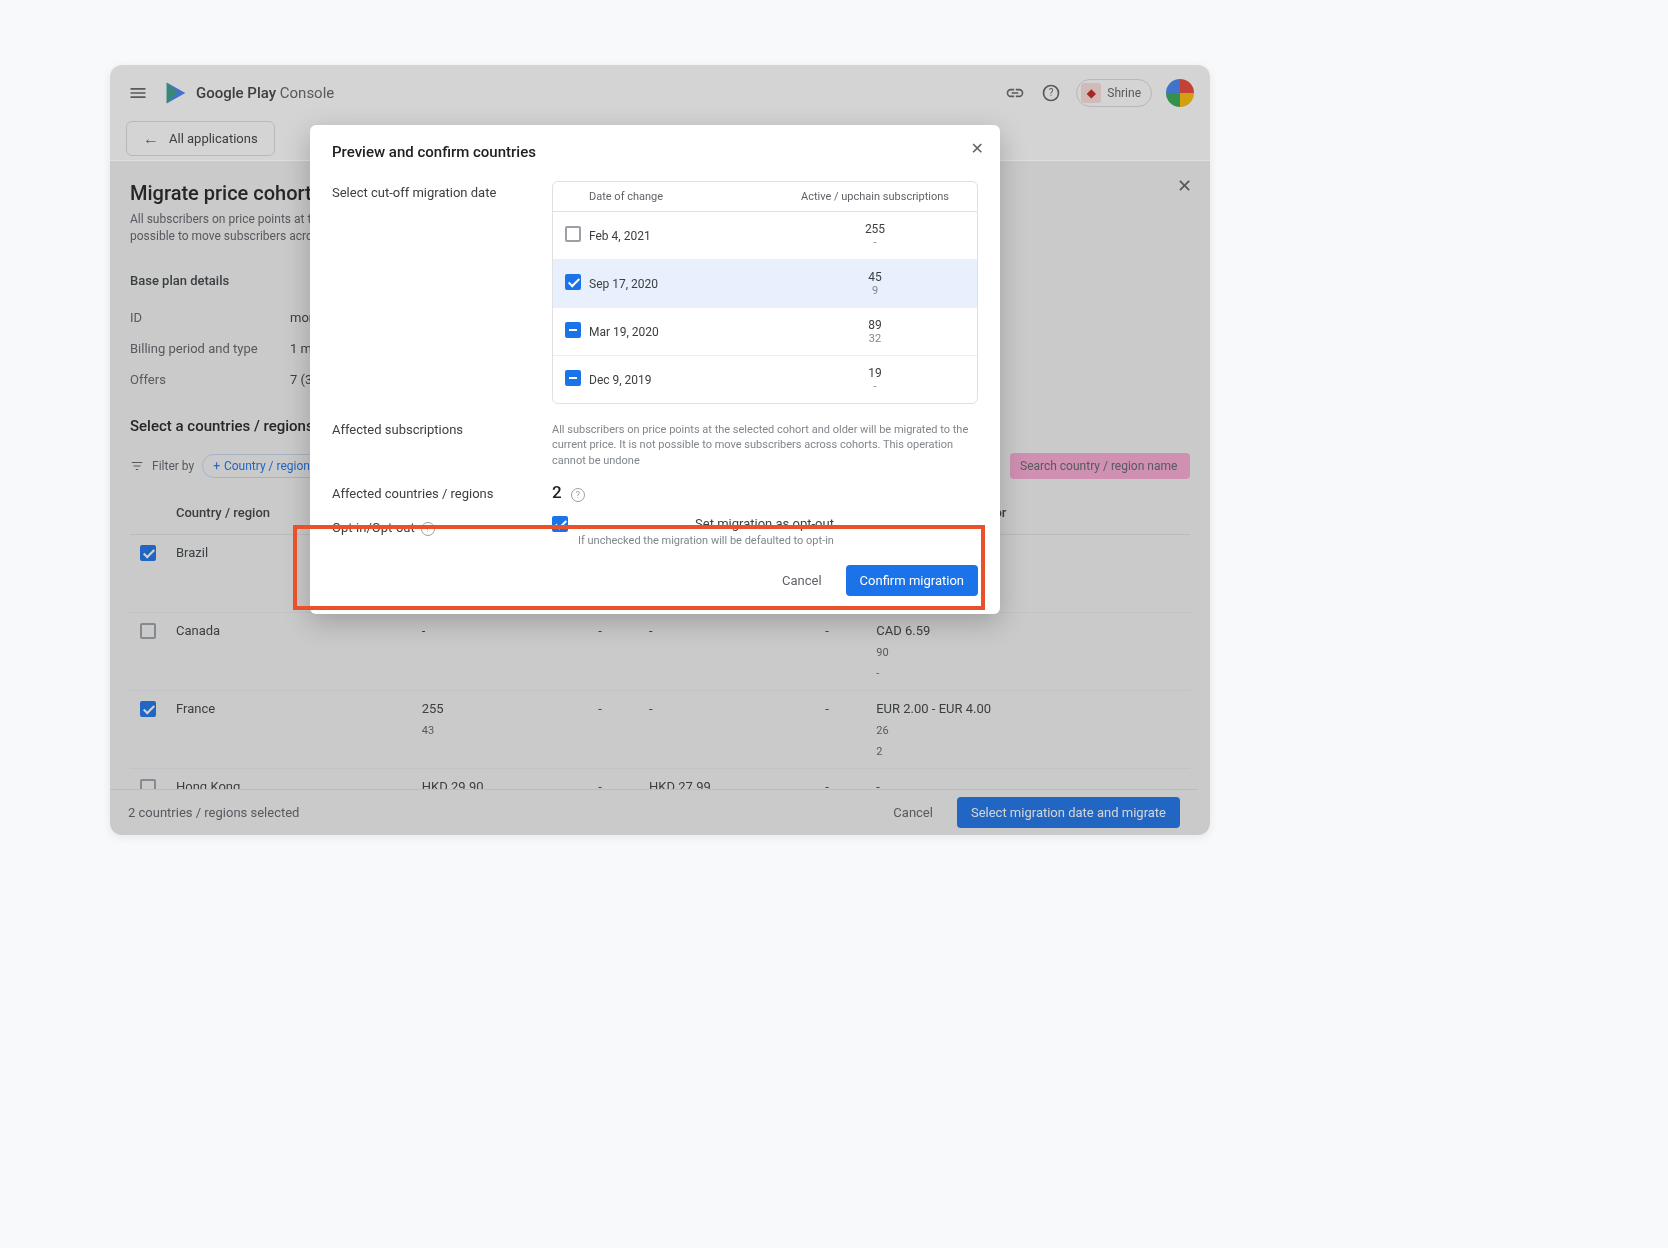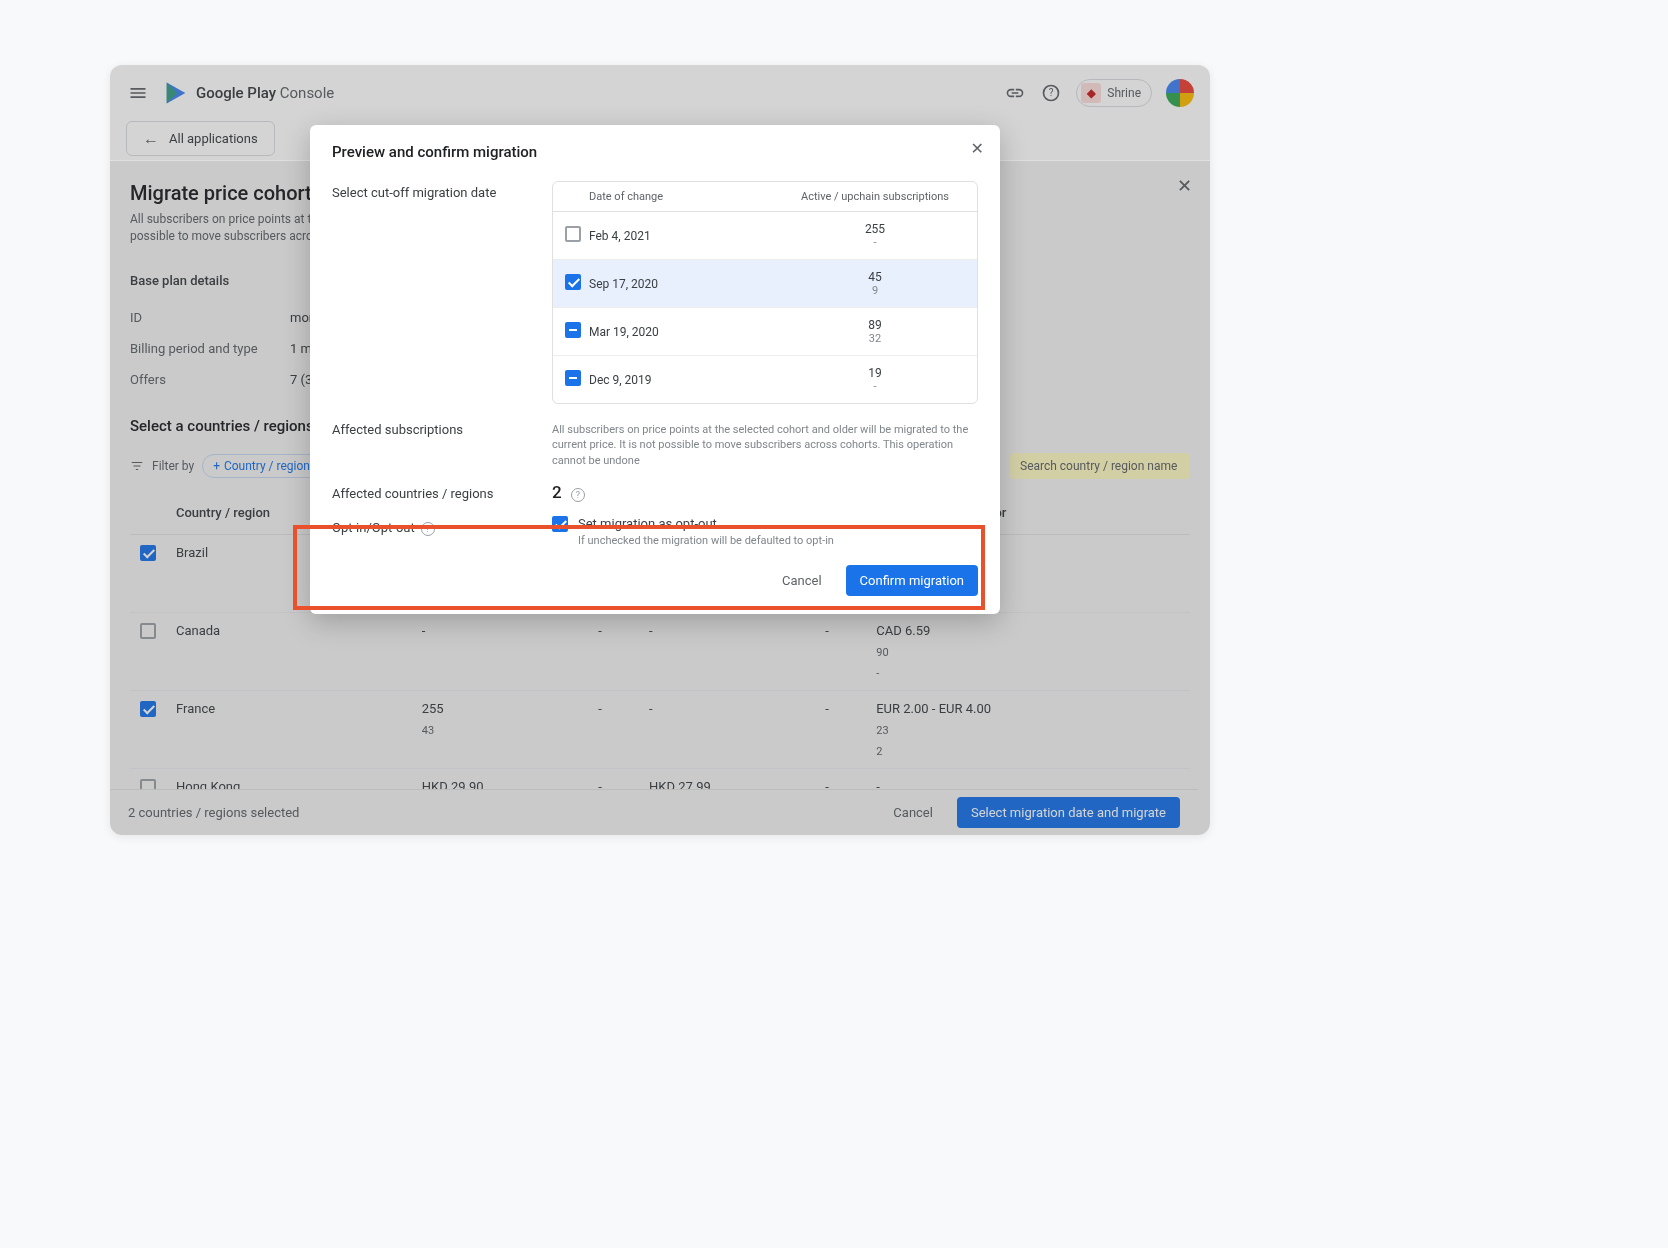--- a/index.html
+++ b/index.html
@@ -41,21 +41,21 @@
 .panel1 h2 { font-size:20px; font-weight:500; color:#202124; }
 .panel1 .desc { font-size:12px; color:#5f6368; margin-top:6px; line-height:1.4; max-width:600px;}
 .close1 { position:absolute; top:14px; right:18px; color:#5f6368; cursor:pointer; font-size:18px;}
 .details { margin-top:28px; }
 .details h4 { font-size:13px; font-weight:500; color:#3c4043; margin-bottom:14px;}
 .kv { display:flex; font-size:13px; color:#5f6368; padding:8px 0;}
 .kv .k{width:160px;} .kv .v{color:#3c4043;}
 .section-title{font-size:15px;font-weight:500;color:#202124;margin-top:22px;}
 .filterbar{display:flex;align-items:center;gap:8px;margin-top:18px;font-size:12px;color:#5f6368;}
 .fchip{display:flex;align-items:center;gap:4px;border:1px solid #c4d7ef;border-radius:14px;padding:4px 10px;color:#1a73e8;cursor:pointer;font-size:12px;}
-.srch{margin-left:auto;width:180px;background:#fef9c3;border-radius:4px;padding:6px 10px;font-size:12px;color:#5f6368;}
+.srch{margin-left:auto;width:180px;background:#f9a8d4;border-radius:4px;padding:6px 10px;font-size:12px;color:#5f6368;}
 .tbl{width:100%;margin-top:12px;border-collapse:collapse;font-size:13px;}
 .tbl th{text-align:left;font-weight:500;color:#3c4043;padding:14px 10px;border-bottom:1px solid #e0e0e0;}
 .tbl td{padding:10px 10px;border-bottom:1px solid #e8eaed;color:#3c4043;vertical-align:top;}
 .tbl .sub{color:#5f6368;font-size:11px;display:block;margin-top:8px;}
 .cbx{width:16px;height:16px;border:2px solid #9aa0a6;border-radius:2px;display:inline-block;position:relative;cursor:pointer;}
 .cbx.checked{background:#1a73e8;border-color:#1a73e8;}
 .cbx.checked::after{content:"";position:absolute;left:4px;top:0px;width:4px;height:9px;border:solid #fff;border-width:0 2px 2px 0;transform:rotate(45deg);}
 .cbx.indet{background:#1a73e8;border-color:#1a73e8;}
 .cbx.indet::after{content:"";position:absolute;left:2px;top:5px;width:8px;height:2px;background:#fff;}
 .footer1{position:absolute;left:0;right:12px;bottom:0;height:46px;background:#f2f3f4;border-top:1px solid #e0e0e0;display:flex;align-items:center;padding:0 18px;font-size:13px;color:#5f6368;}
@@ -77,21 +77,21 @@
 .datetbl .hdr .c1{flex:0 0 24px;} .datetbl .hdr .c2{flex:1;} .datetbl .hdr .c3{flex:0 0 180px;text-align:center;}
 .daterow{display:flex;align-items:center;padding:10px 12px;border-bottom:1px solid #eee;}
 .daterow:last-child{border-bottom:none;}
 .daterow.sel{background:#e8f0fe;}
 .daterow .c1{flex:0 0 24px;} .daterow .c2{flex:1;color:#3c4043;} .daterow .c3{flex:0 0 180px;text-align:center;color:#3c4043;}
 .daterow .c3 .sub{display:block;color:#80868b;font-size:11px;}
 .bignum{font-size:17px;font-weight:500;color:#202124;}
 .note{font-size:11px;color:#80868b;line-height:1.4;margin-top:4px;}
 .helpic{display:inline-block;width:14px;height:14px;border:1.3px solid #9aa0a6;border-radius:50%;font-size:9px;color:#9aa0a6;text-align:center;line-height:12px;margin-left:6px;vertical-align:middle;}
 .optrow{display:flex;align-items:flex-start;gap:10px;}
-.optrow .txt{font-size:13px;color:#3c4043;}
+.optrow .txt{font-size:13px;color:#3c4043;text-align:right;}
 .optrow .txt .sub{display:block;font-size:11px;color:#80868b;margin-top:3px;}
 .mactions{display:flex;justify-content:flex-end;gap:10px;margin-top:18px;}
 .highlight{position:absolute;border:4px solid #e8512b;pointer-events:none;}
 .highlight.a{top:525px;left:293px;width:692px;height:85px;}
 
 svg{display:block;}
 </style>
 </head>
 <body>
 
@@ -207,21 +207,21 @@
             <td>-</td>
           <td><span>CAD 6.59</span><span class="sub">90</span><span class="sub">-</span></td>
         </tr>
         <tr>
           <td><span class="cbx checked"></span></td>
           <td>France</td>
           <td><span>255</span><span class="sub">43</span></td>
           <td>-</td>
             <td>-</td>
             <td>-</td>
-          <td><span>EUR 2.00 - EUR 4.00</span><span class="sub">23</span><span class="sub">2</span></td>
+          <td><span>EUR 2.00 - EUR 4.00</span><span class="sub">26</span><span class="sub">2</span></td>
         </tr>
         <tr>
           <td><span class="cbx"></span></td>
           <td>Hong Kong</td>
           <td><span>HKD 29.90</span><span class="sub">255</span></td>
           <td>-</td>
           <td><span>HKD 27.99</span><span class="sub">255</span></td>
           <td>-</td>
           <td>-</td>
         </tr>
@@ -235,21 +235,21 @@
         <button class="btn pri">Select migration date and migrate</button>
       </div>
     </div>
 
     <div class="dim" style="top:0;"></div>
   </div>
 </div>
 
 <div class="modal">
   <div class="mclose">✕</div>
-  <h3>Preview and confirm migration</h3>
+  <h3>Preview and confirm countries</h3>
 
   <div class="mgrid">
     <div class="mlabel">Select cut-off migration date</div>
     <div class="datetbl">
       <div class="hdr">
           <span class="c1"></span>
           <span class="c2">Date of change</span>
           <span class="c3">Active / upchain subscriptions</span>
         </div>
       <div class="daterow">

